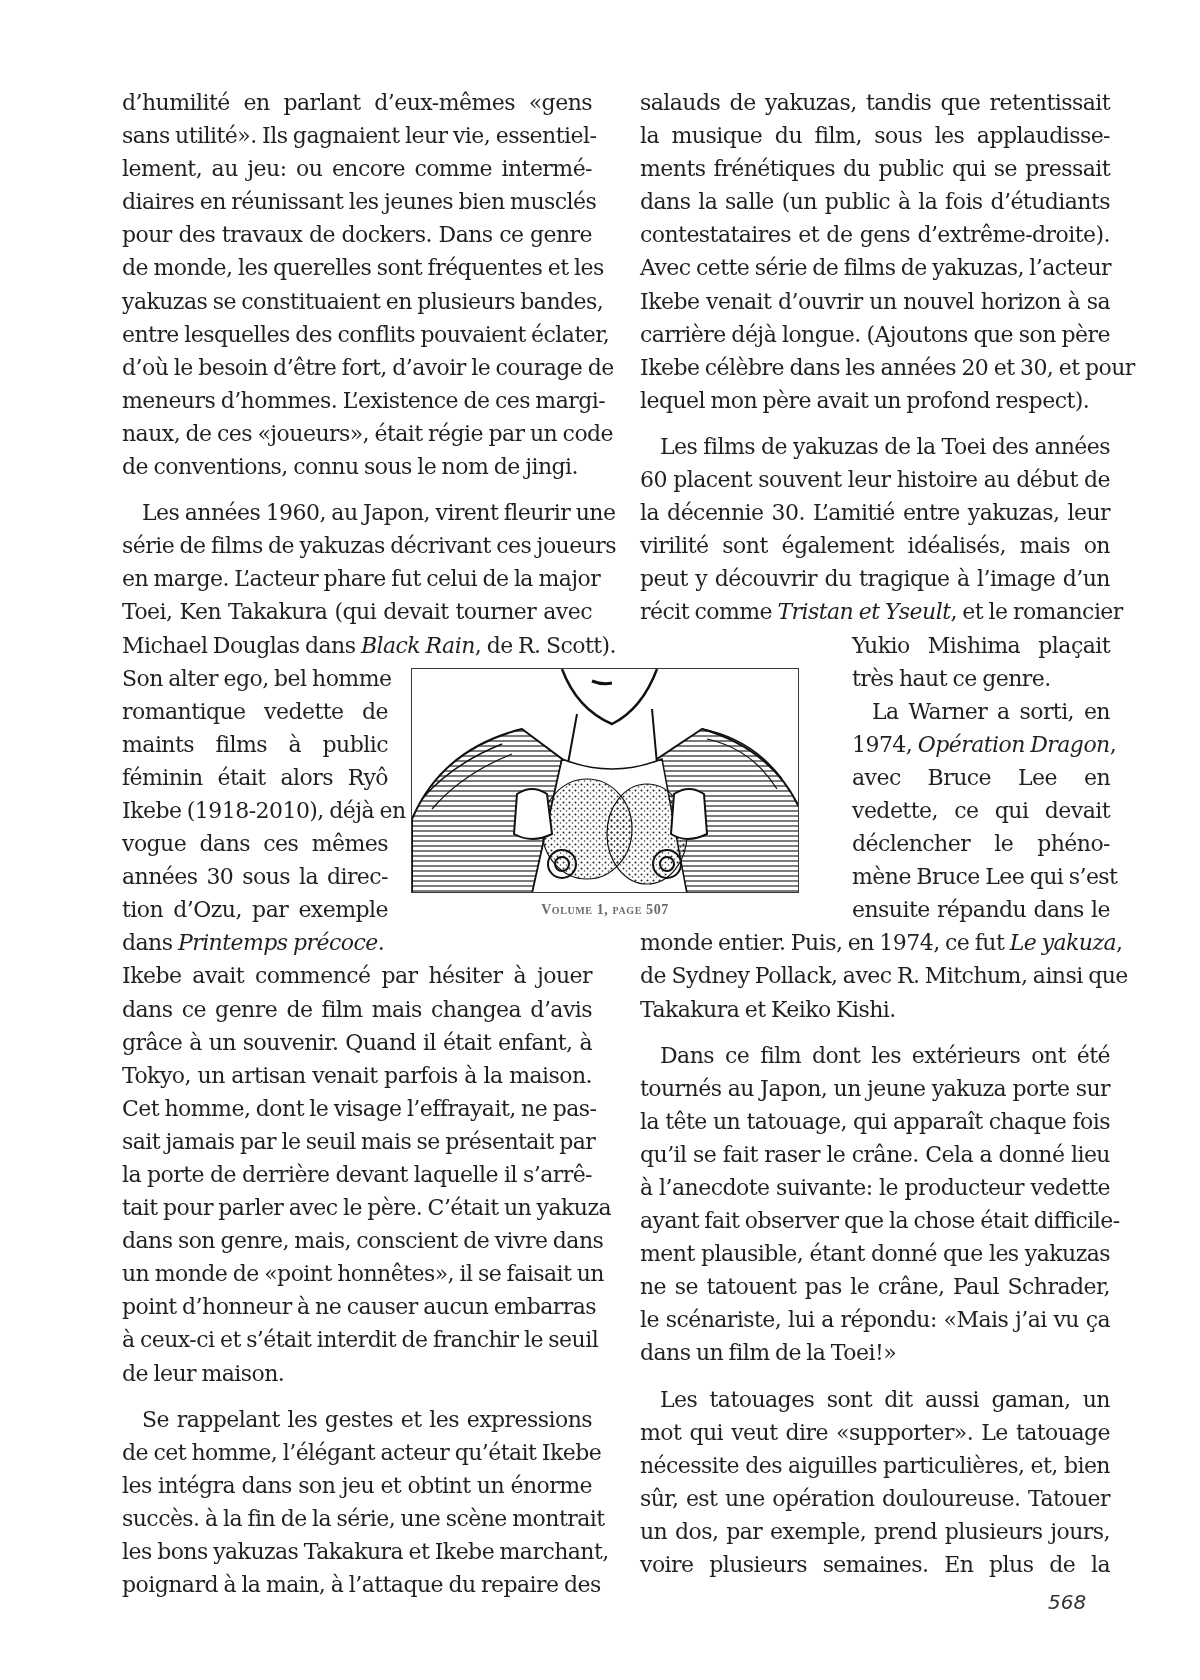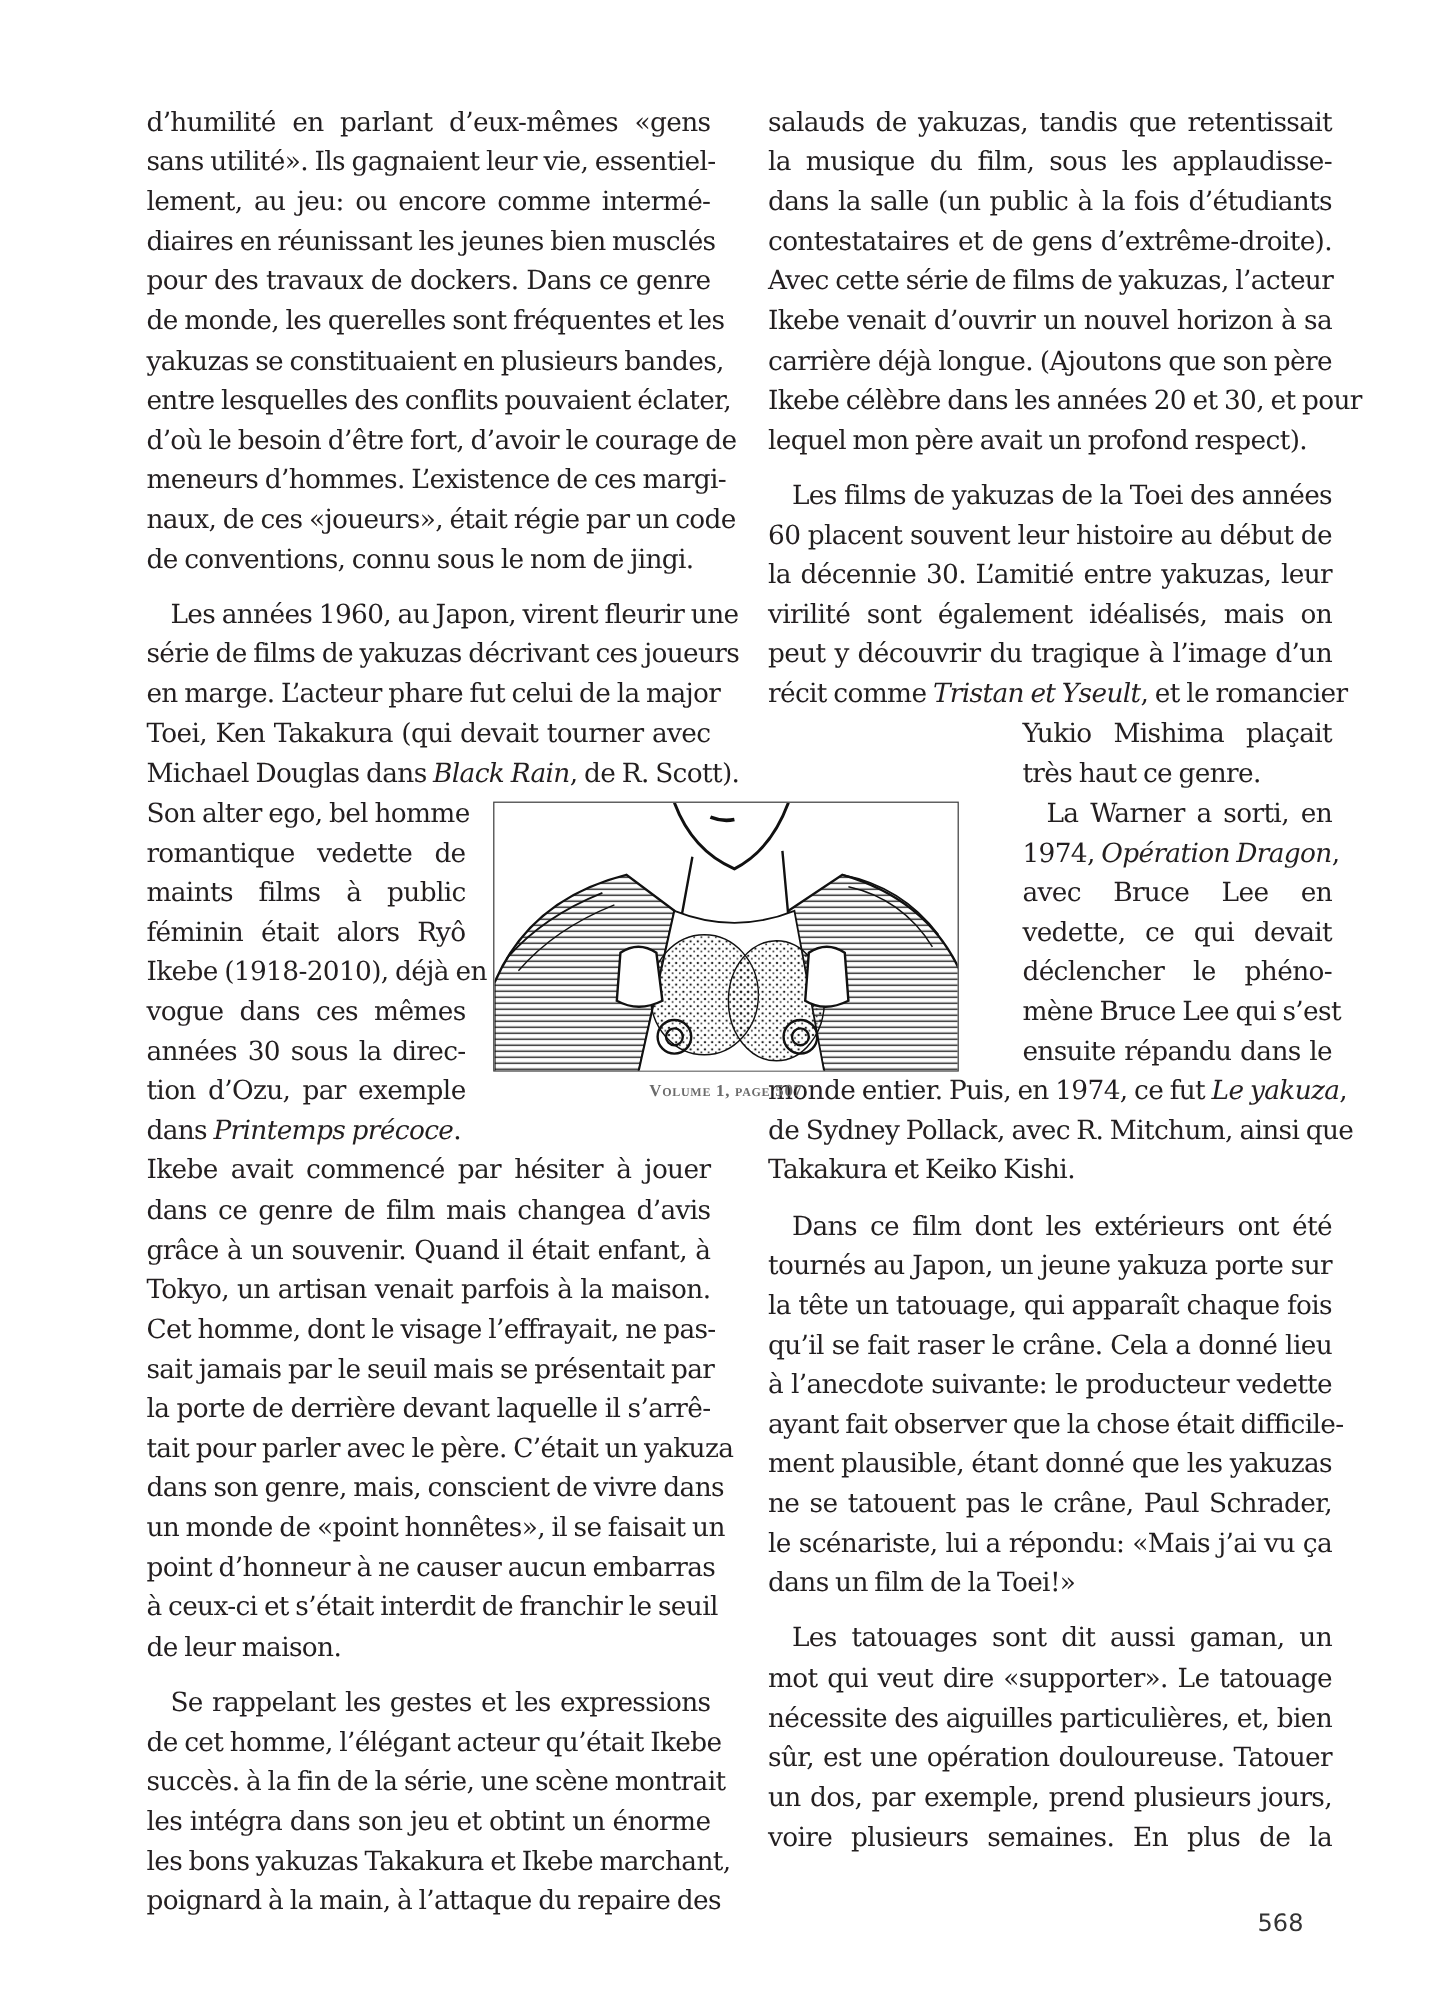--- a/index.html
+++ b/index.html
@@ -15,21 +15,21 @@
   .ln.indent { padding-left: 20px; margin-top: 13px; }
   .ln.narrow { width: 266px; }
   .ln.shifted { margin-left: 212px; width: 258px; }
   .ln i, .it { font-style: italic; }
   .figure { position: absolute; left: 411px; top: 668px; width: 388px; height: 225px;
             border: 1.5px solid #3a3a3a; background: #fff; overflow: hidden; box-sizing: border-box; }
   .caption { position: absolute; left: 411px; width: 388px; top: 902px; text-align: center;
              font-family: Liberation Serif, serif; font-size: 14px; font-weight: bold;
              color: #6b6b6b; letter-spacing: 0.6px; font-variant: small-caps; }
   .pagenum { position: absolute; left: 1048px; top: 1590px; font-family: "DejaVu Sans", sans-serif;
-             font-size: 20px; color: #333; }
+             font-size: 20px; color: #333; font-style: italic; }
 </style>
 </head>
 <body>
 
 <div class="page">
   <div class="col col-left" id="col-left">
       <span class="ln">d’humilité en parlant d’eux-mêmes «gens</span>
       <span class="ln">sans utilité». Ils gagnaient leur vie, essentiel-</span>
       <span class="ln">lement, au jeu: ou encore comme intermé-</span>
       <span class="ln">diaires en réunissant les jeunes bien musclés</span>
@@ -63,28 +63,29 @@
       <span class="ln">sait jamais par le seuil mais se présentait par</span>
       <span class="ln">la porte de derrière devant laquelle il s’arrê-</span>
       <span class="ln">tait pour parler avec le père. C’était un yakuza</span>
       <span class="ln">dans son genre, mais, conscient de vivre dans</span>
       <span class="ln">un monde de «point honnêtes», il se faisait un</span>
       <span class="ln">point d’honneur à ne causer aucun embarras</span>
       <span class="ln">à ceux-ci et s’était interdit de franchir le seuil</span>
       <span class="ln last">de leur maison.</span>
       <span class="ln indent">Se rappelant les gestes et les expressions</span>
       <span class="ln">de cet homme, l’élégant acteur qu’était Ikebe</span>
+      <span class="ln">les intégra dans son jeu et obtint un énorme</span>
       <span class="ln">succès. à la fin de la série, une scène montrait</span>
-      <span class="ln">les intégra dans son jeu et obtint un énorme</span>
       <span class="ln">les bons yakuzas Takakura et Ikebe marchant,</span>
       <span class="ln">poignard à la main, à l’attaque du repaire des</span>
     </div>
   <div class="col col-right" id="col-right">
       <span class="ln">salauds de yakuzas, tandis que retentissait</span>
       <span class="ln">la musique du film, sous les applaudisse-</span>
+      <span class="ln">ments frénétiques du public qui se pressait</span>
       <span class="ln">dans la salle (un public à la fois d’étudiants</span>
       <span class="ln">contestataires et de gens d’extrême-droite).</span>
       <span class="ln">Avec cette série de films de yakuzas, l’acteur</span>
       <span class="ln">Ikebe venait d’ouvrir un nouvel horizon à sa</span>
       <span class="ln">carrière déjà longue. (Ajoutons que son père</span>
       <span class="ln">Ikebe célèbre dans les années 20 et 30, et pour</span>
       <span class="ln last">lequel mon père avait un profond respect).</span>
       <span class="ln indent">Les films de yakuzas de la Toei des années</span>
       <span class="ln">60 placent souvent leur histoire au début de</span>
       <span class="ln">la décennie 30. L’amitié entre yakuzas, leur</span>

